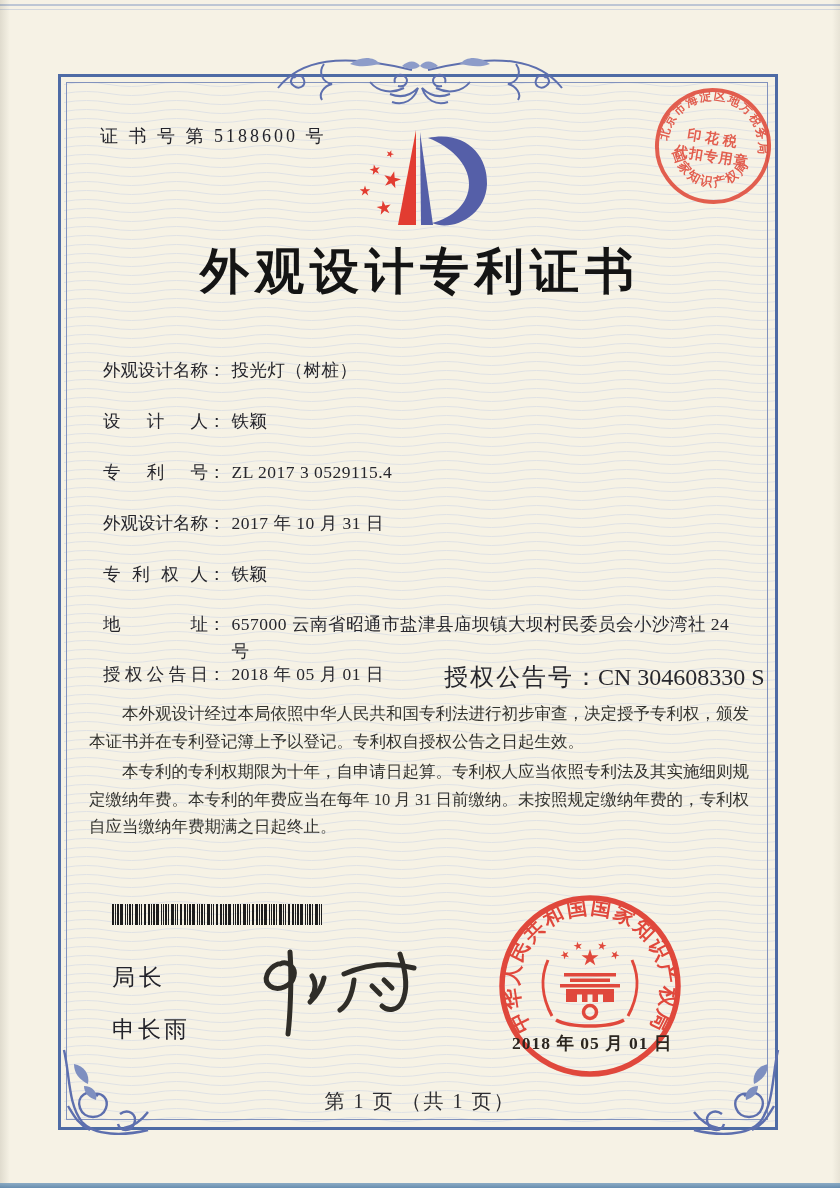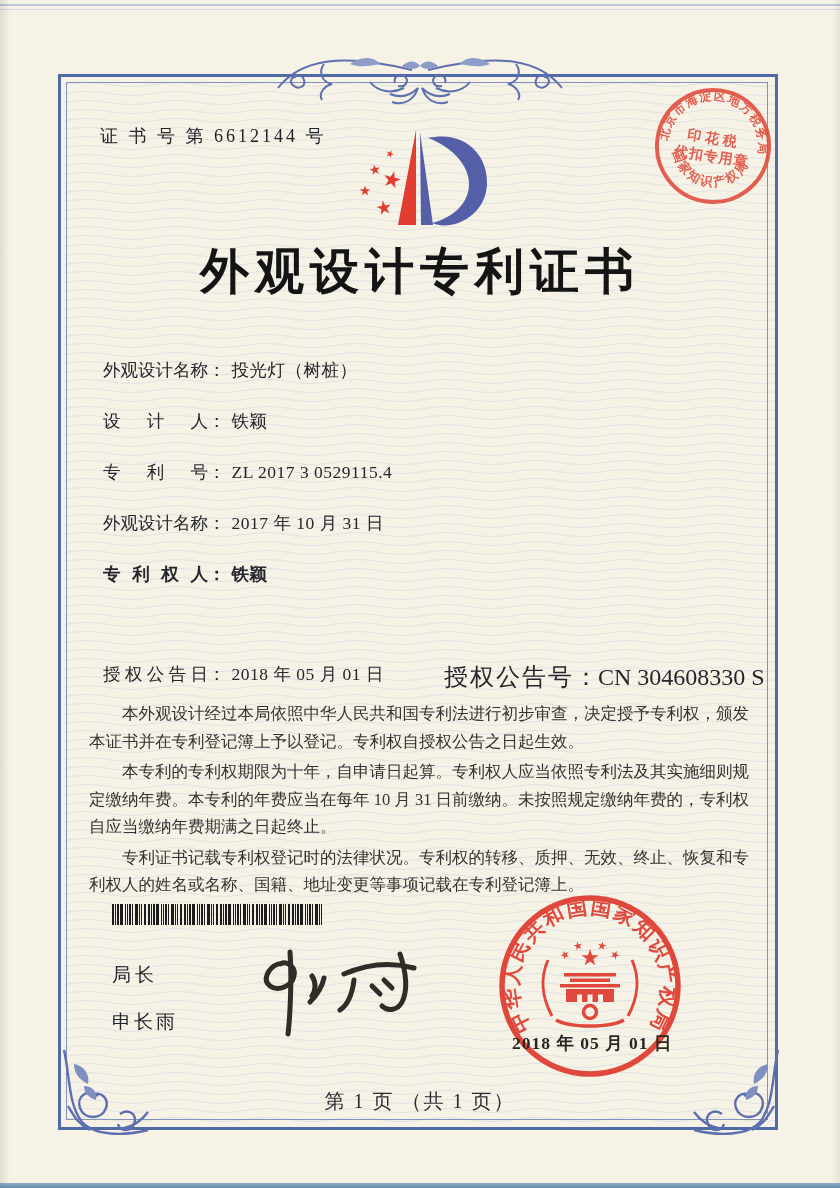--- a/index.html
+++ b/index.html
@@ -30,21 +30,21 @@
   .field .colon{display:inline-block;margin-right:6px;vertical-align:top;}
   .field .val{display:inline-block;vertical-align:top;letter-spacing:.5px;}
   .field.wrap{white-space:normal;}
   .field.wrap .val{width:510px;}
   .field-right{position:absolute;left:444px;font-size:24px;color:#26262c;white-space:nowrap;}
   .field-right .lbl{letter-spacing:2px;}
   .paras{position:absolute;left:86px;top:697px;width:666px;font-size:16.5px;line-height:27.5px;
          text-align:justify;color:#33332f;}
   .paras p{margin:3px;text-indent:2em;}
   .barcode-wrap{position:absolute;left:110px;top:904px;}
-  .signer{position:absolute;left:112px;top:962px;font-size:19px;letter-spacing:4px;color:#23232a;font-family:Liberation Mono, monospace;}
+  .signer{position:absolute;left:112px;top:962px;font-size:23px;letter-spacing:4px;color:#23232a;font-family:Liberation Mono, monospace;}
   .signer .name{margin-top:21px;letter-spacing:3px;}
   .signature{position:absolute;left:232px;top:938px;}
   .seal-office{position:absolute;left:485px;top:881px;opacity:.92;}
   .issue-date{position:absolute;left:512px;top:1031px;font-size:17.5px;letter-spacing:1px;color:#2b2620;font-weight:600;}
   .footer{position:absolute;left:0;top:1088px;width:100%;text-align:center;font-size:20px;letter-spacing:2px;color:#2c2c30;font-family:Liberation Serif, serif;}
   .seal-tax{position:absolute;left:628px;top:61px;transform:rotate(9deg);opacity:.88;}
 </style>
 </head>
 <body>
 
@@ -90,21 +90,21 @@
       <path d="M20,18 c10,2 16,10 14,20 c-8,-4 -14,-10 -14,-20 z" fill="#7e8fc0" stroke="none"></path>
       <path d="M30,40 c8,0 14,6 12,14 c-7,-2 -12,-7 -12,-14 z" fill="#7e8fc0" stroke="none"></path>
       <path d="M70,82 c10,-2 18,-8 24,-16"></path>
       <path d="M14,60 c6,10 10,18 22,24"></path>
     </g>
   </svg>
   <svg class="ornament" style="left:688px;top:1046px;" width="100" height="92" viewBox="0 0 100 92">
     <use href="#corner-orn" transform="translate(100,0) scale(-1,1)"></use>
   </svg>
 
-  <div class="cert-no">证 书 号 第 6612144 号</div>
+  <div class="cert-no">证 书 号 第 5188600 号</div>
 
   <svg class="logo" width="164" height="118" viewBox="0 0 164 118">
     <defs>
       <path id="star" d="M0,-1 L0.225,-0.309 L0.951,-0.309 L0.363,0.118 L0.588,0.809 L0,0.382 L-0.588,0.809 L-0.363,0.118 L-0.951,-0.309 L-0.225,-0.309 Z"></path>
     </defs>
     <polygon points="80,6 62,101 80,101" fill="#e23c31"></polygon>
     <polygon points="84,8 85,101 97,101" fill="#555fa8"></polygon>
     <path d="M92,14 C128,6 152,30 151,60 C150,92 116,108 96,99 C116,94 133,80 133,60 C133,40 114,22 92,14 Z" fill="#555fa8"></path>
     <g fill="#e23c31">
       <use href="#star" transform="translate(54,30) scale(4) rotate(20)"></use>
@@ -122,34 +122,36 @@
   </div>
   <div class="field" style="top:408px;">
     <span class="lbl">设计人</span><span class="colon">：</span><span class="val">铁颖</span>
   </div>
   <div class="field" style="top:459px;">
     <span class="lbl">专利号</span><span class="colon">：</span><span class="val">ZL 2017 3 0529115.4</span>
   </div>
   <div class="field" style="top:510px;">
     <span class="lbl">外观设计名称</span><span class="colon">：</span><span class="val">2017 年 10 月 31 日</span>
   </div>
-  <div class="field" style="top:561px;font-weight:bold;">
+  <div class="field" style="top:561px;">
     <span class="lbl">专利权人</span><span class="colon">：</span><span class="val">铁颖</span>
+  </div>
+  <div class="field wrap" style="top:611px;">
+    <span class="lbl">地址</span><span class="colon">：</span><span class="val">657000 云南省昭通市盐津县庙坝镇大坝村民委员会小沙湾社 24 号</span>
   </div>
   <div class="field" style="top:661px;">
     <span class="lbl">授权公告日</span><span class="colon">：</span><span class="val">2018 年 05 月 01 日</span>
   </div>
   <div class="field-right" style="top:661px;">
     <span class="lbl">授权公告号</span><span>：</span><span class="val">CN 304608330 S</span>
   </div>
 
   <div class="paras">
     <p>本外观设计经过本局依照中华人民共和国专利法进行初步审查，决定授予专利权，颁发本证书并在专利登记簿上予以登记。专利权自授权公告之日起生效。</p>
     <p>本专利的专利权期限为十年，自申请日起算。专利权人应当依照专利法及其实施细则规定缴纳年费。本专利的年费应当在每年 10 月 31 日前缴纳。未按照规定缴纳年费的，专利权自应当缴纳年费期满之日起终止。</p>
-    <p>专利证书记载专利权登记时的法律状况。专利权的转移、质押、无效、终止、恢复和专利权人的姓名或名称、国籍、地址变更等事项记载在专利登记簿上。</p>
   </div>
 
   <svg class="barcode-wrap" width="218" height="21">
       <rect x="2" y="0" width="2" height="21" fill="#1d1d1d"></rect>
       <rect x="5" y="0" width="1" height="21" fill="#1d1d1d"></rect>
       <rect x="7" y="0" width="2" height="21" fill="#1d1d1d"></rect>
       <rect x="10" y="0" width="3" height="21" fill="#1d1d1d"></rect>
       <rect x="15" y="0" width="1" height="21" fill="#1d1d1d"></rect>
       <rect x="17" y="0" width="1" height="21" fill="#1d1d1d"></rect>
       <rect x="19" y="0" width="2" height="21" fill="#1d1d1d"></rect>

